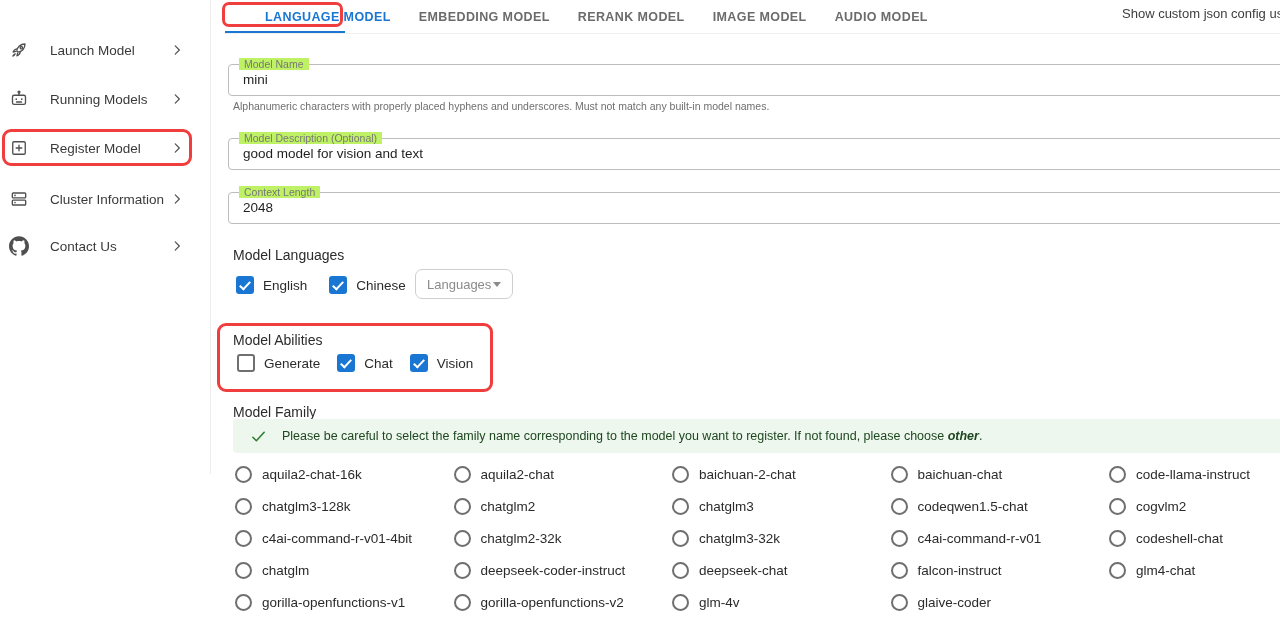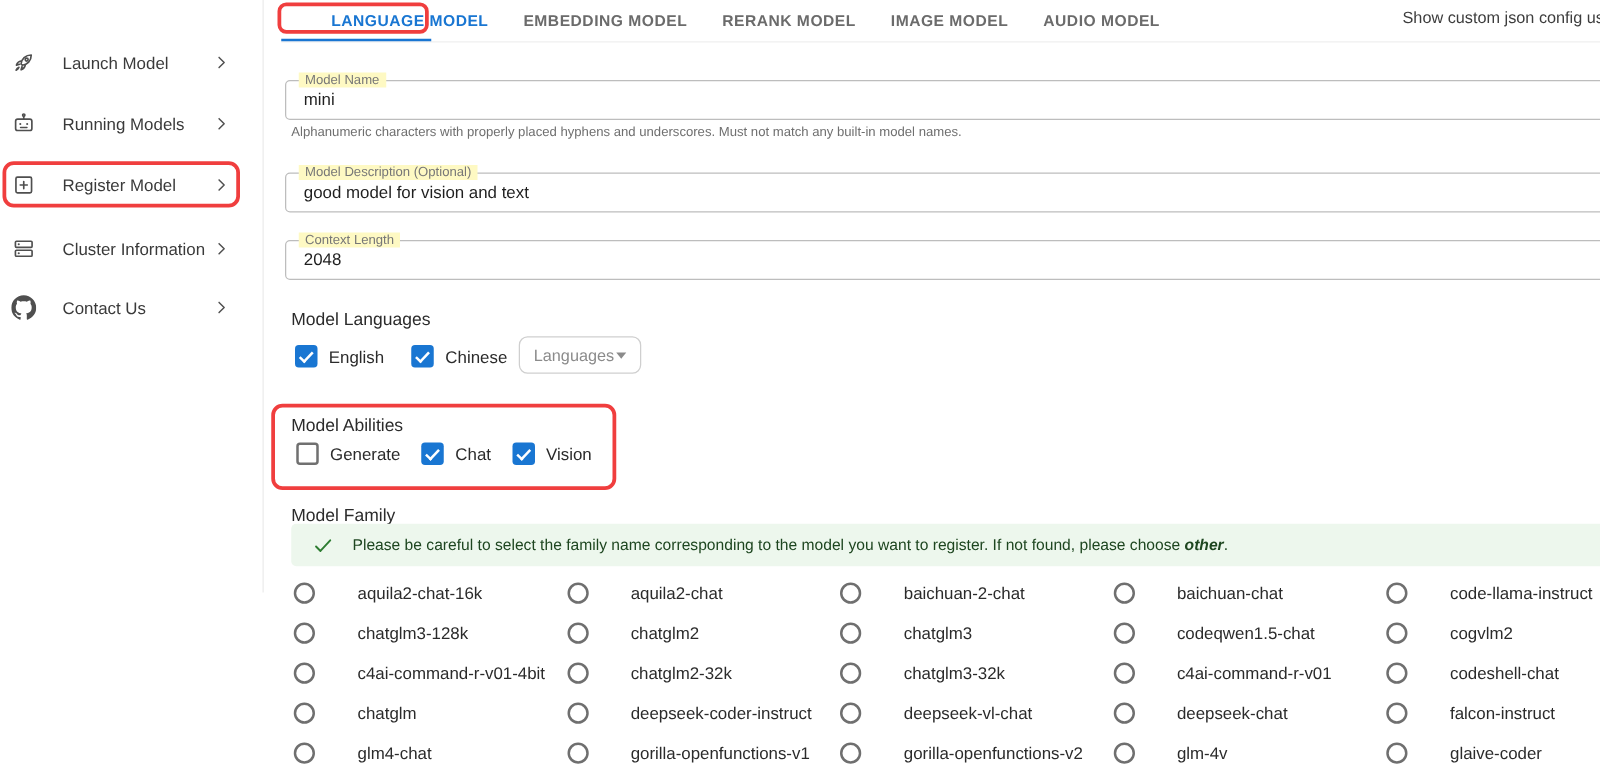--- a/index.html
+++ b/index.html
@@ -26,21 +26,21 @@
   .tabs-divider{position:absolute;left:225px;top:33px;right:0;height:1px;background:#f0f0f0;}
   .tab-indicator{position:absolute;left:225px;top:31px;width:120px;height:2px;background:#1976d2;}
   .tab-annotation{position:absolute;left:222px;top:2px;width:121px;height:25px;
        border:3px solid #f03e3e;border-radius:7px;box-sizing:border-box;pointer-events:none;}
   .config-note{position:absolute;left:1122px;top:6px;font-size:13px;color:#3d3d3d;
        white-space:nowrap;cursor:pointer;}
 
   
   .field{position:absolute;left:228px;right:-12px;height:32px;border:1px solid #bdbdbd;
          border-radius:4px;box-sizing:border-box;background:#fff;}
-  .field-label{position:absolute;left:10px;top:-7px;background:#fef9c3;padding:0 5px;
+  .field-label{position:absolute;left:10px;top:-7px;background:#bef264;padding:0 5px;
          font-size:10.5px;color:#777;white-space:nowrap;}
   .field-value{position:absolute;left:14px;top:0;line-height:30px;font-size:13.5px;color:#1f1f1f;}
   .helper{position:absolute;left:233px;top:100px;font-size:10.5px;color:#6f6f6f;}
 
   .section-heading{position:absolute;font-size:14px;color:#2b2b2b;}
 
   
   .cb-row{position:absolute;display:flex;align-items:center;}
   .cb-item{display:flex;align-items:center;margin-right:22px;cursor:pointer;}
   .checkbox{width:18px;height:18px;border:2px solid #707070;border-radius:3px;
@@ -60,21 +60,21 @@
 
   
   .family-banner{position:absolute;left:233px;top:419px;right:0;height:34px;background:#edf7ed;
             border-radius:4px 0 0 4px;display:flex;align-items:center;padding-left:17px;box-sizing:border-box;}
   .banner-check{width:17px;height:17px;flex:none;}
   .banner-check svg{width:17px;height:17px;display:block;}
   .banner-text{margin-left:15px;font-size:12.5px;color:#1e4620;}
   .banner-text b{font-style:italic;}
   .family-grid{position:absolute;left:227px;top:458px;display:grid;
             grid-template-columns:repeat(5,218.5px);grid-auto-rows:32px;align-items:center;}
-  .radio-item{display:flex;align-items:center;padding-left:8px;cursor:pointer;gap:24px;}
+  .radio-item{display:flex;align-items:center;padding-left:8px;cursor:pointer;}
   .radio{width:17px;height:17px;border:2px solid #6f6f6f;border-radius:50%;
             box-sizing:border-box;margin-right:10px;flex:none;background:#fff;}
   .radio-label{font-size:13.5px;color:#2b2b2b;white-space:nowrap;}
 
   .icon-stroke{fill:none;stroke:#4f4f4f;stroke-width:1.6;stroke-linecap:round;stroke-linejoin:round;}
 </style>
 </head>
 <body>
 
 <div class="app">
@@ -302,24 +302,20 @@
     <div class="radio-item">
         <span class="radio"></span>
         <span class="radio-label">chatglm</span>
       </div>
     <div class="radio-item">
         <span class="radio"></span>
         <span class="radio-label">deepseek-coder-instruct</span>
       </div>
     <div class="radio-item">
         <span class="radio"></span>
-        <span class="radio-label">deepseek-vl-chat</span>
-      </div>
-    <div class="radio-item">
-        <span class="radio"></span>
         <span class="radio-label">deepseek-chat</span>
       </div>
     <div class="radio-item">
         <span class="radio"></span>
         <span class="radio-label">falcon-instruct</span>
       </div>
     <div class="radio-item">
         <span class="radio"></span>
         <span class="radio-label">glm4-chat</span>
       </div>

